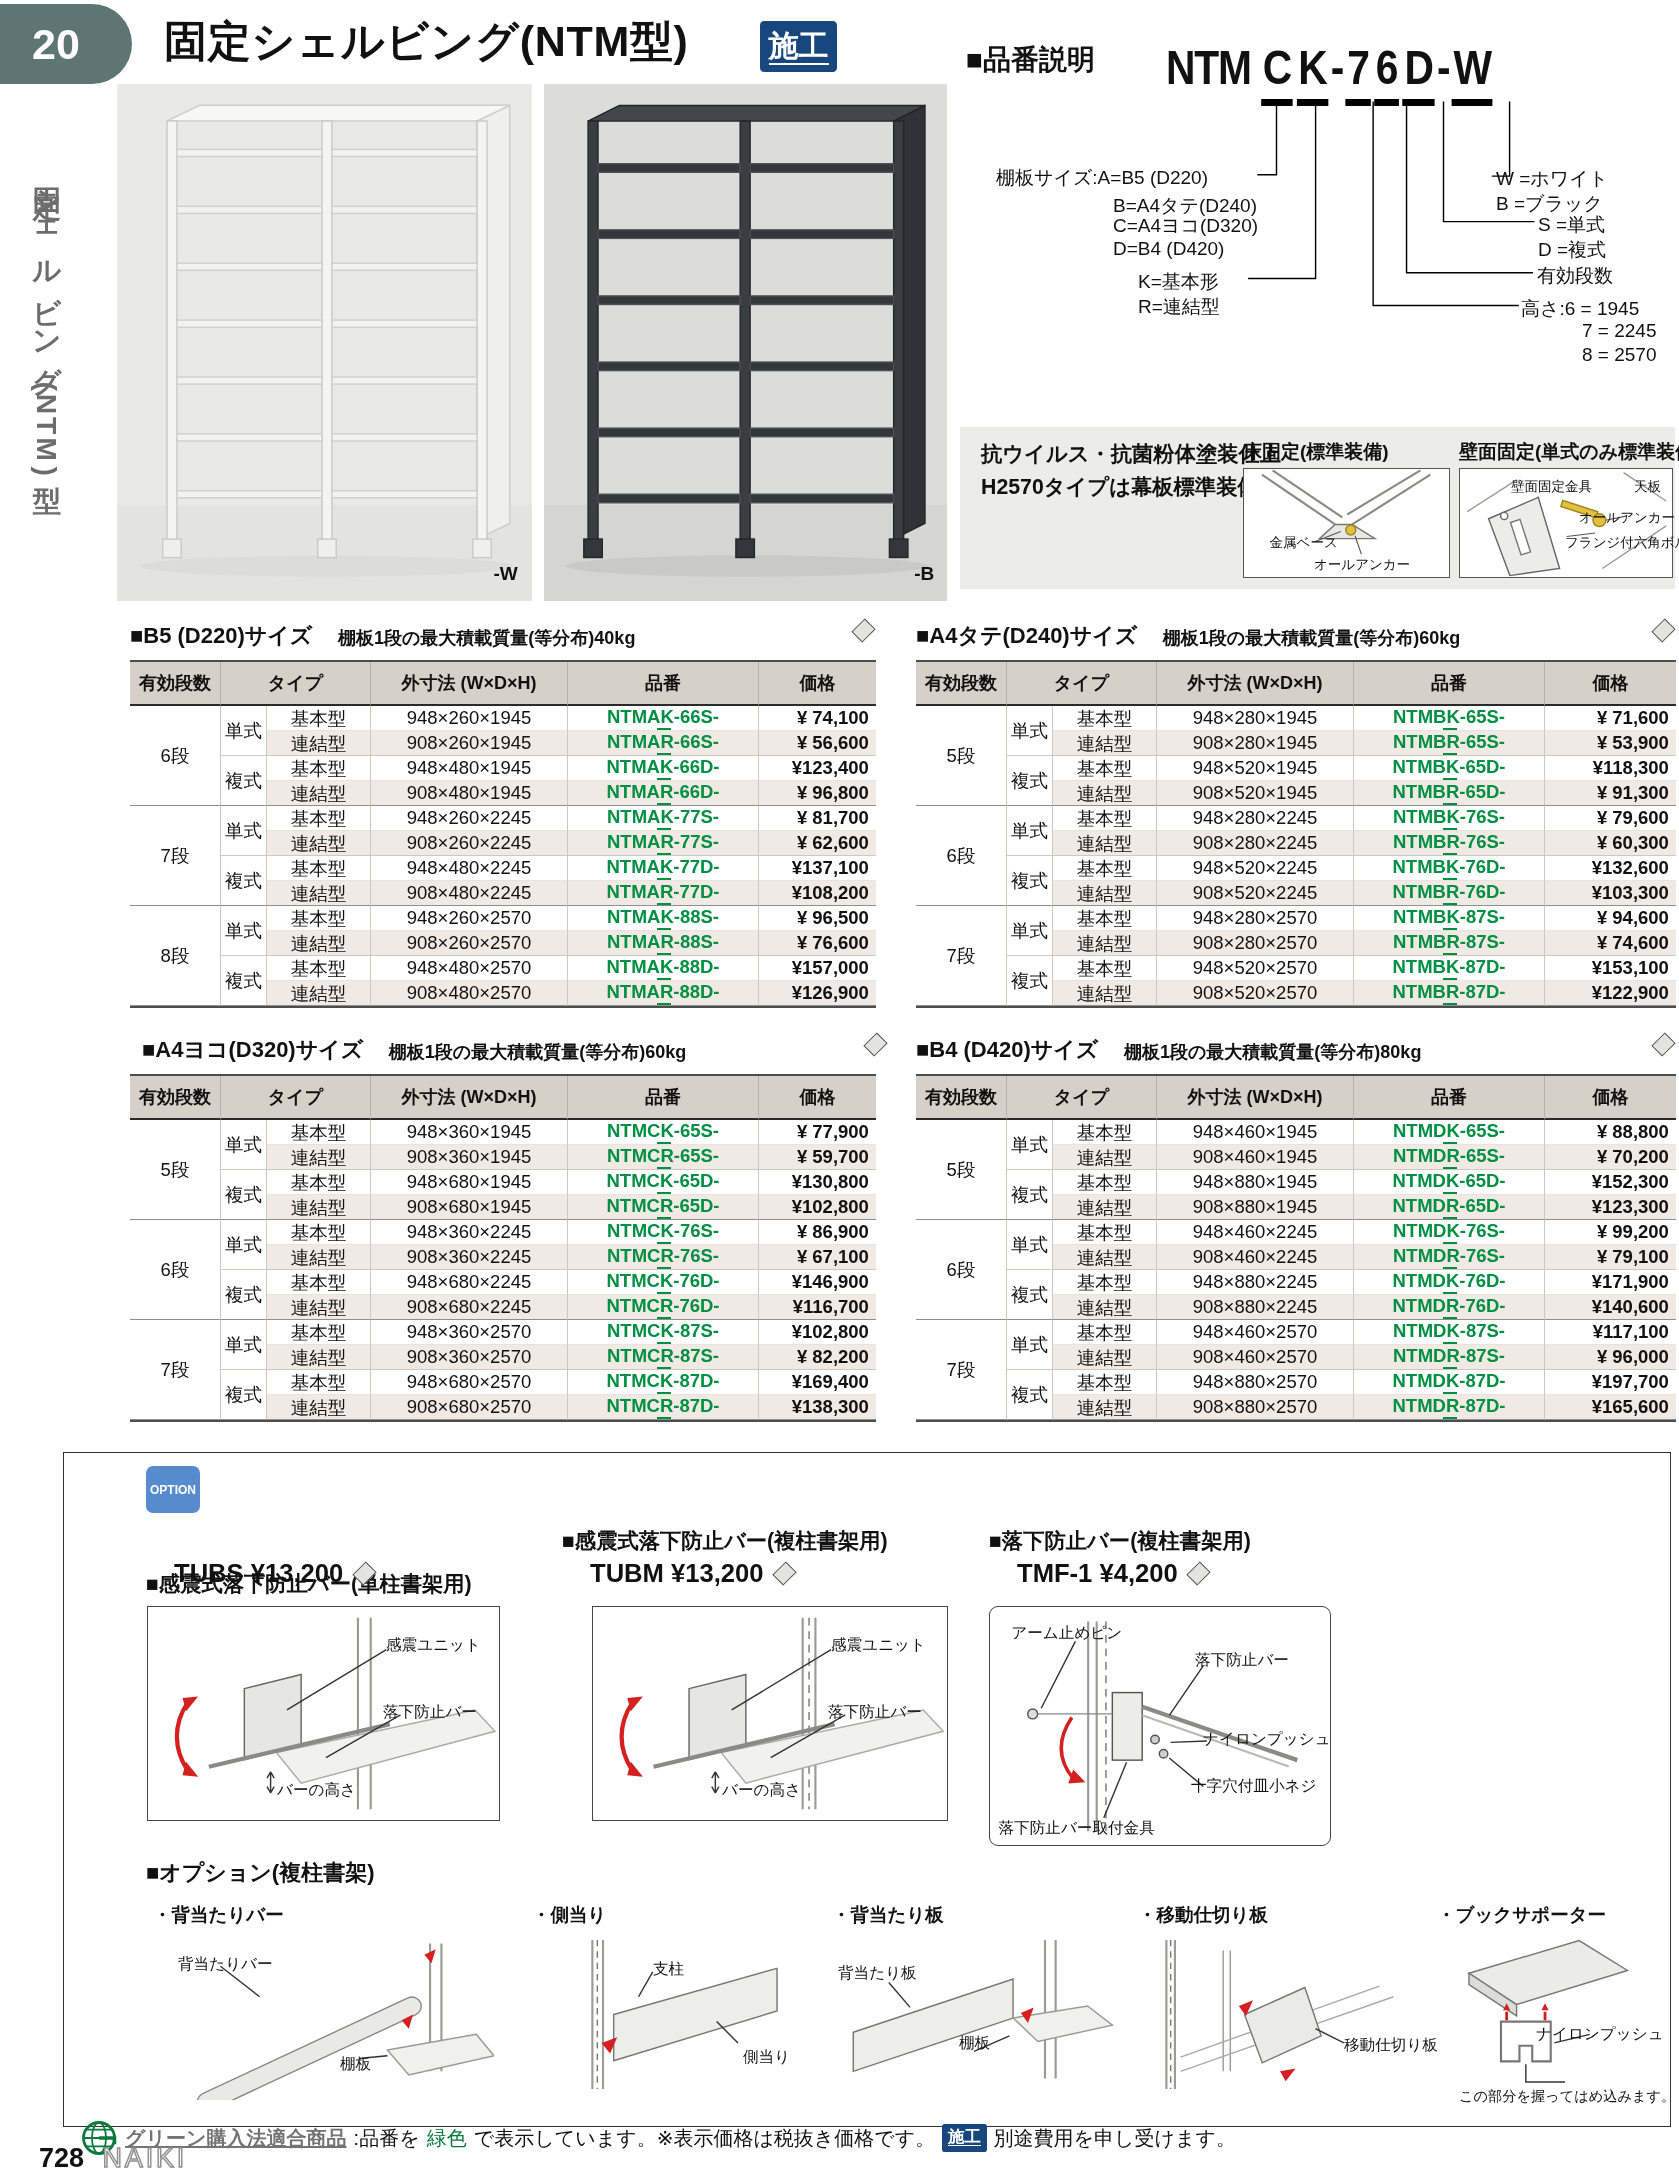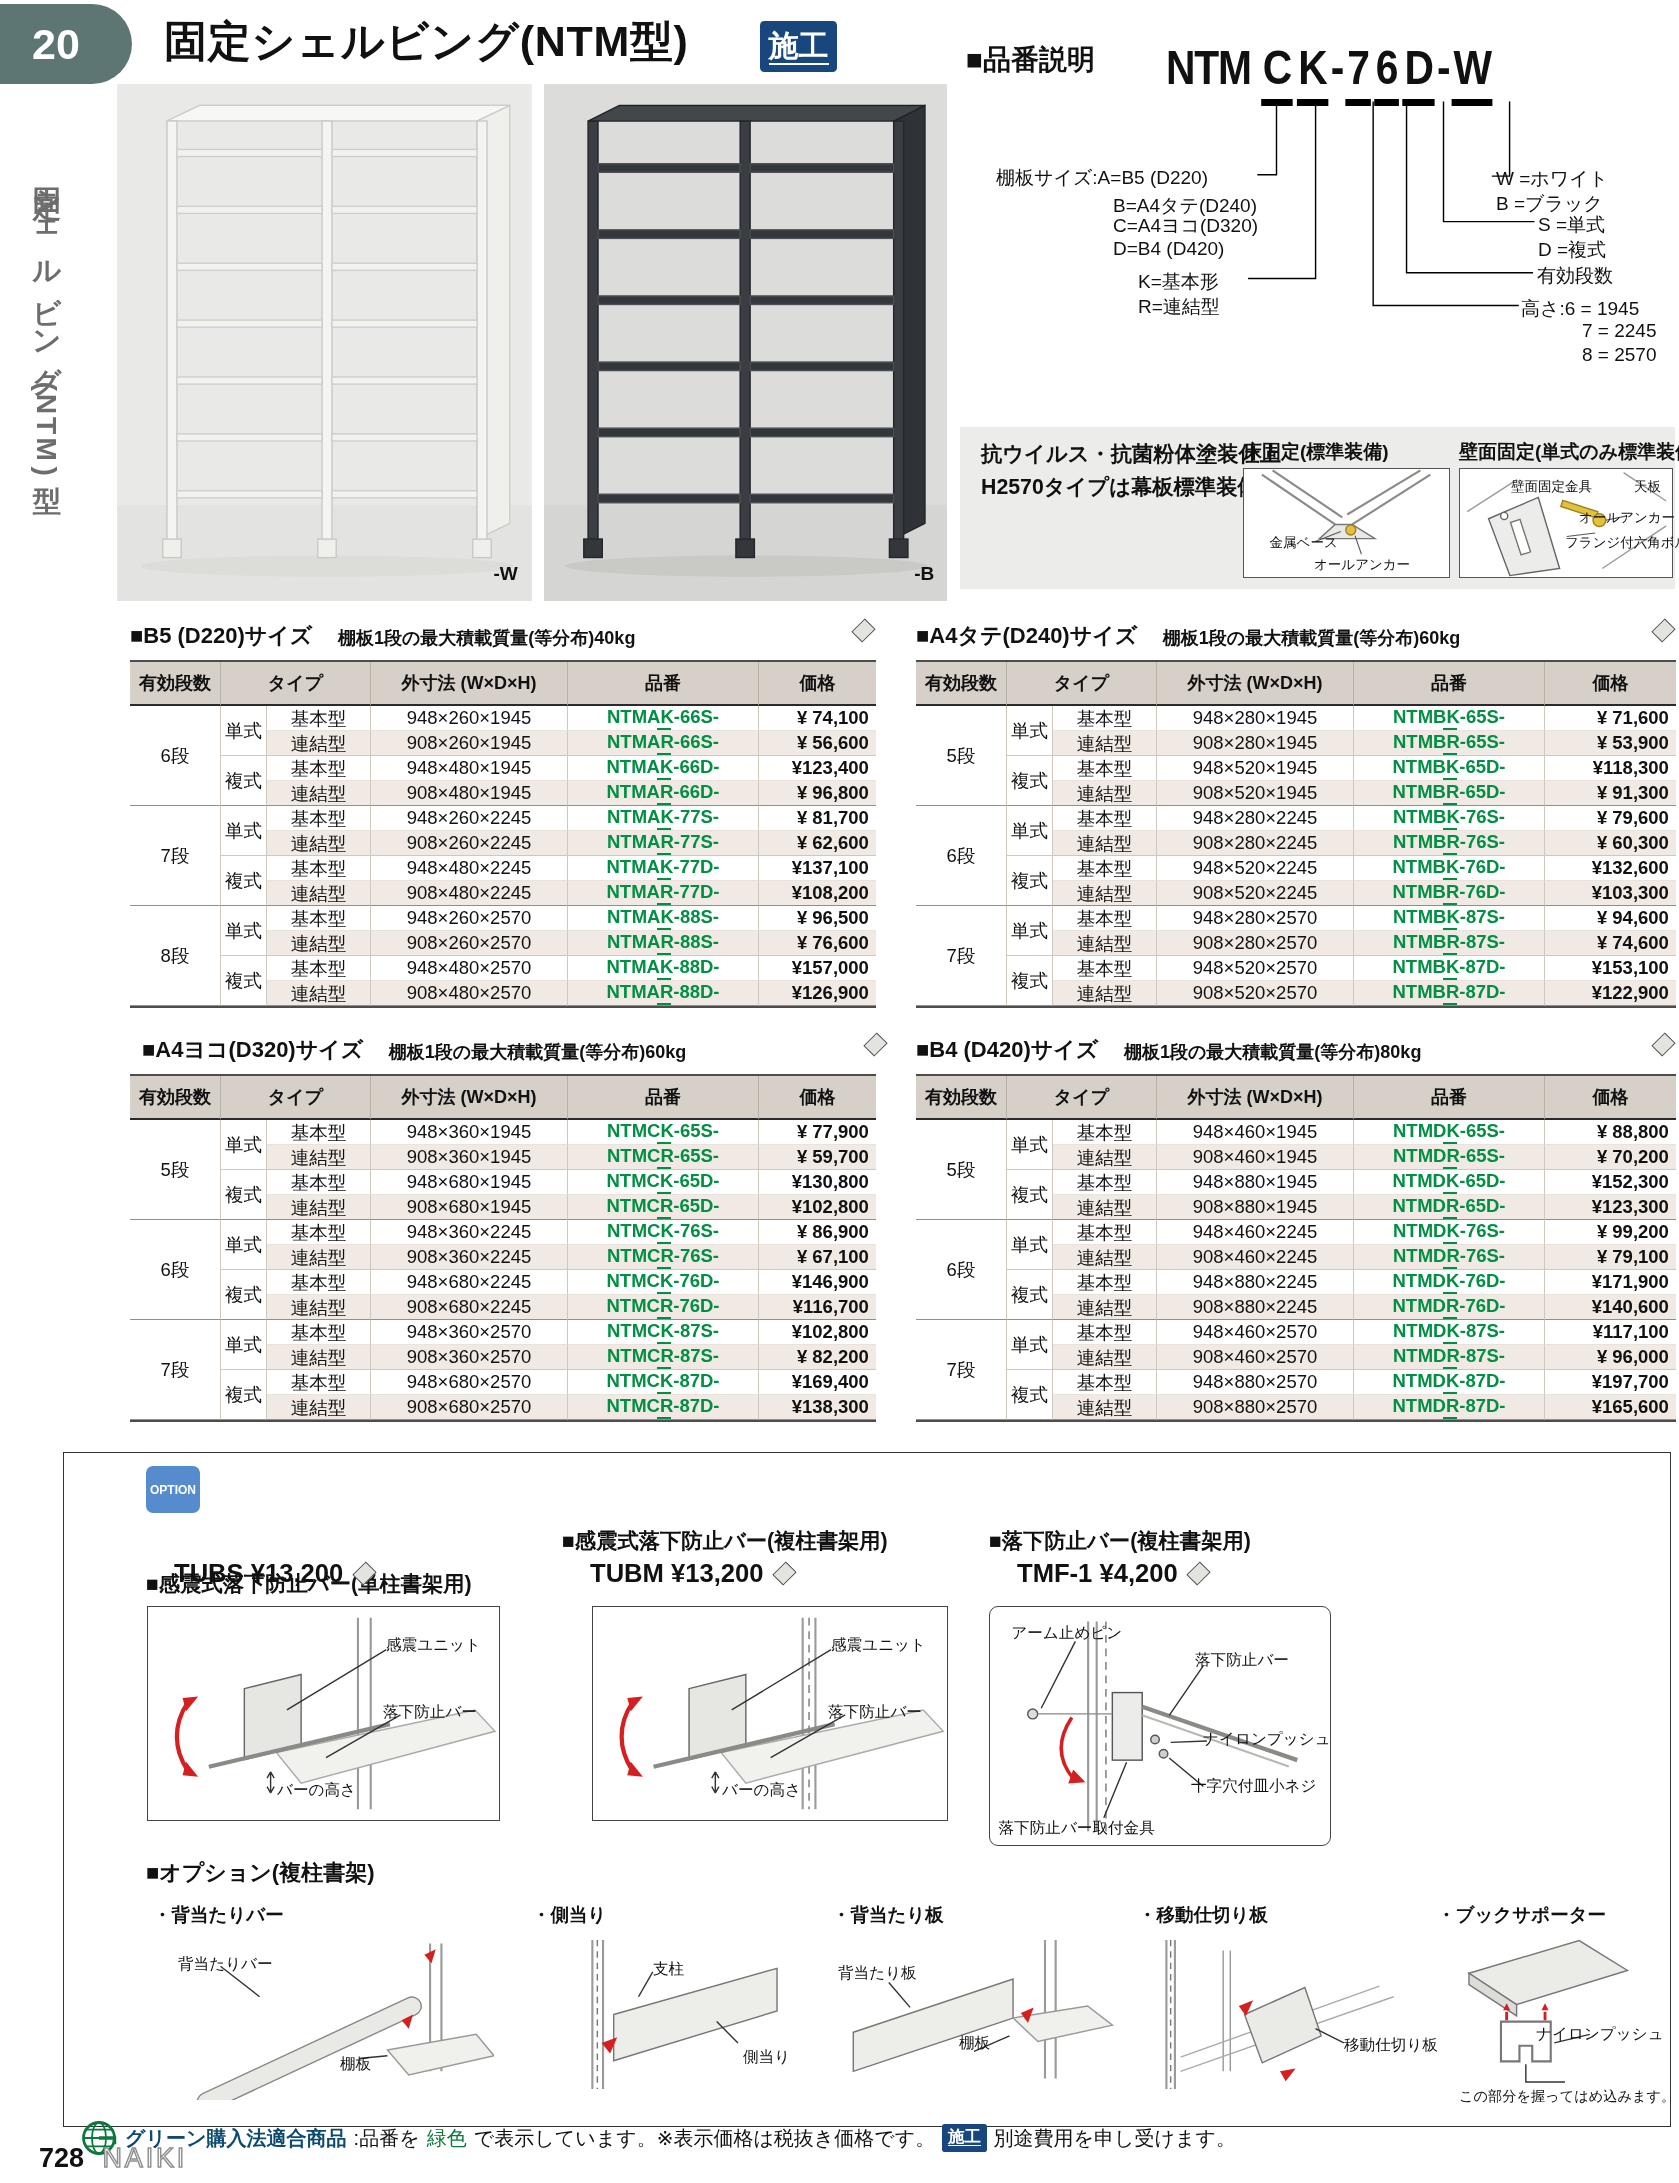--- a/index.html
+++ b/index.html
@@ -67,21 +67,21 @@
              letter-spacing:0px;}
   .opt-title{font-size:21.3px;font-weight:bold;white-space:nowrap;}
   .opt-price{font-size:25.6px;font-weight:bold;white-space:nowrap;display:flex;align-items:center;gap:11.4px;}
   .opt-diagram{border:1.4px solid #444;background:#fff;}
   .dlabel{position:absolute;font-size:15.6px;white-space:nowrap;color:#111;}
   .opt-subtitle{font-size:22px;font-weight:bold;}
   .sub-title{font-size:18.5px;font-weight:600;white-space:nowrap;}
 
   
   .footer-note{left:80px;top:2119px;display:flex;align-items:center;gap:7.1px;font-size:20px;white-space:nowrap;}
-  .green{color:#0c4a6e;font-weight:bold;}
+  .green{color:#737373;font-weight:bold;text-decoration:underline;}
   .greenword{color:#0a7a3c;}
   .mini-seko{background:#17477d;color:#fff;font-size:16.4px;font-weight:bold;padding:2.1px 5.7px 3.6px;border-radius:2.8px;}
   .mini-seko i{font-style:normal;border-bottom:1.4px solid #fff;}
   .pagenum{left:39px;top:2143px;display:flex;align-items:flex-end;gap:18.5px;}
   .pagenum .num{font-size:27px;font-weight:bold;}
   .pagenum .brand{font-size:27px;font-weight:normal;letter-spacing:2.8px;color:#fafafa;
                   -webkit-text-stroke:1.4px #8e8e8e;}
   svg{display:block;}
 </style>
 </head>

